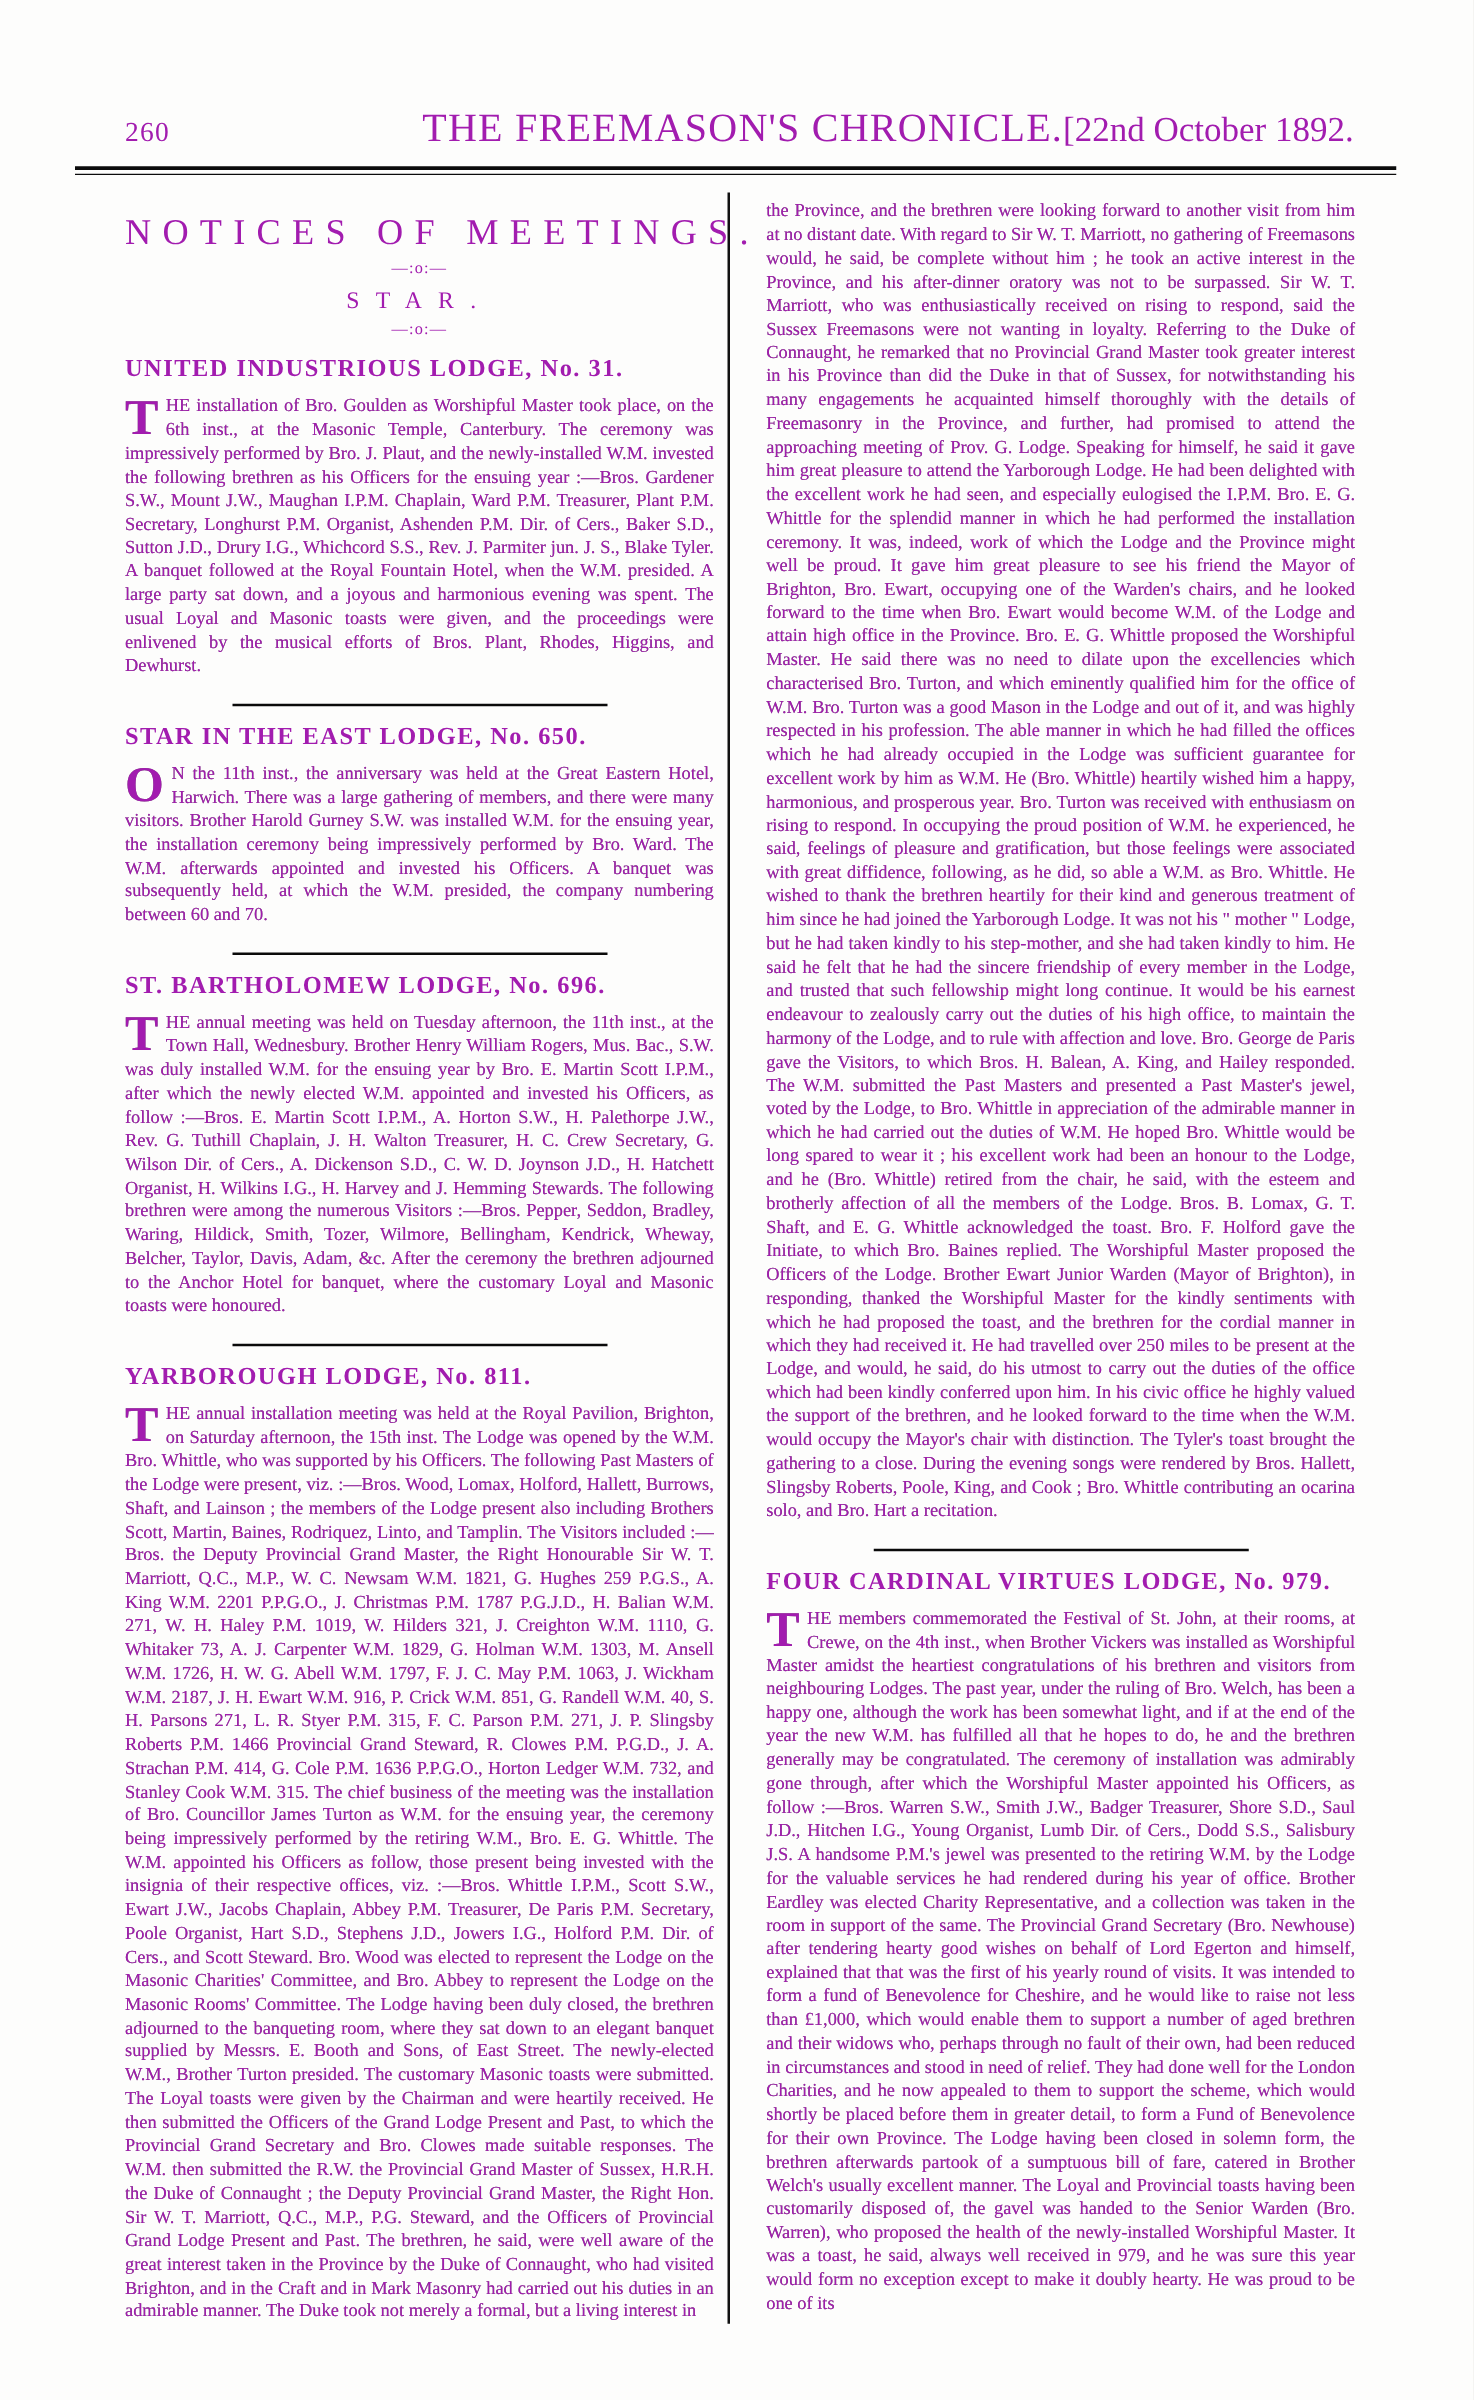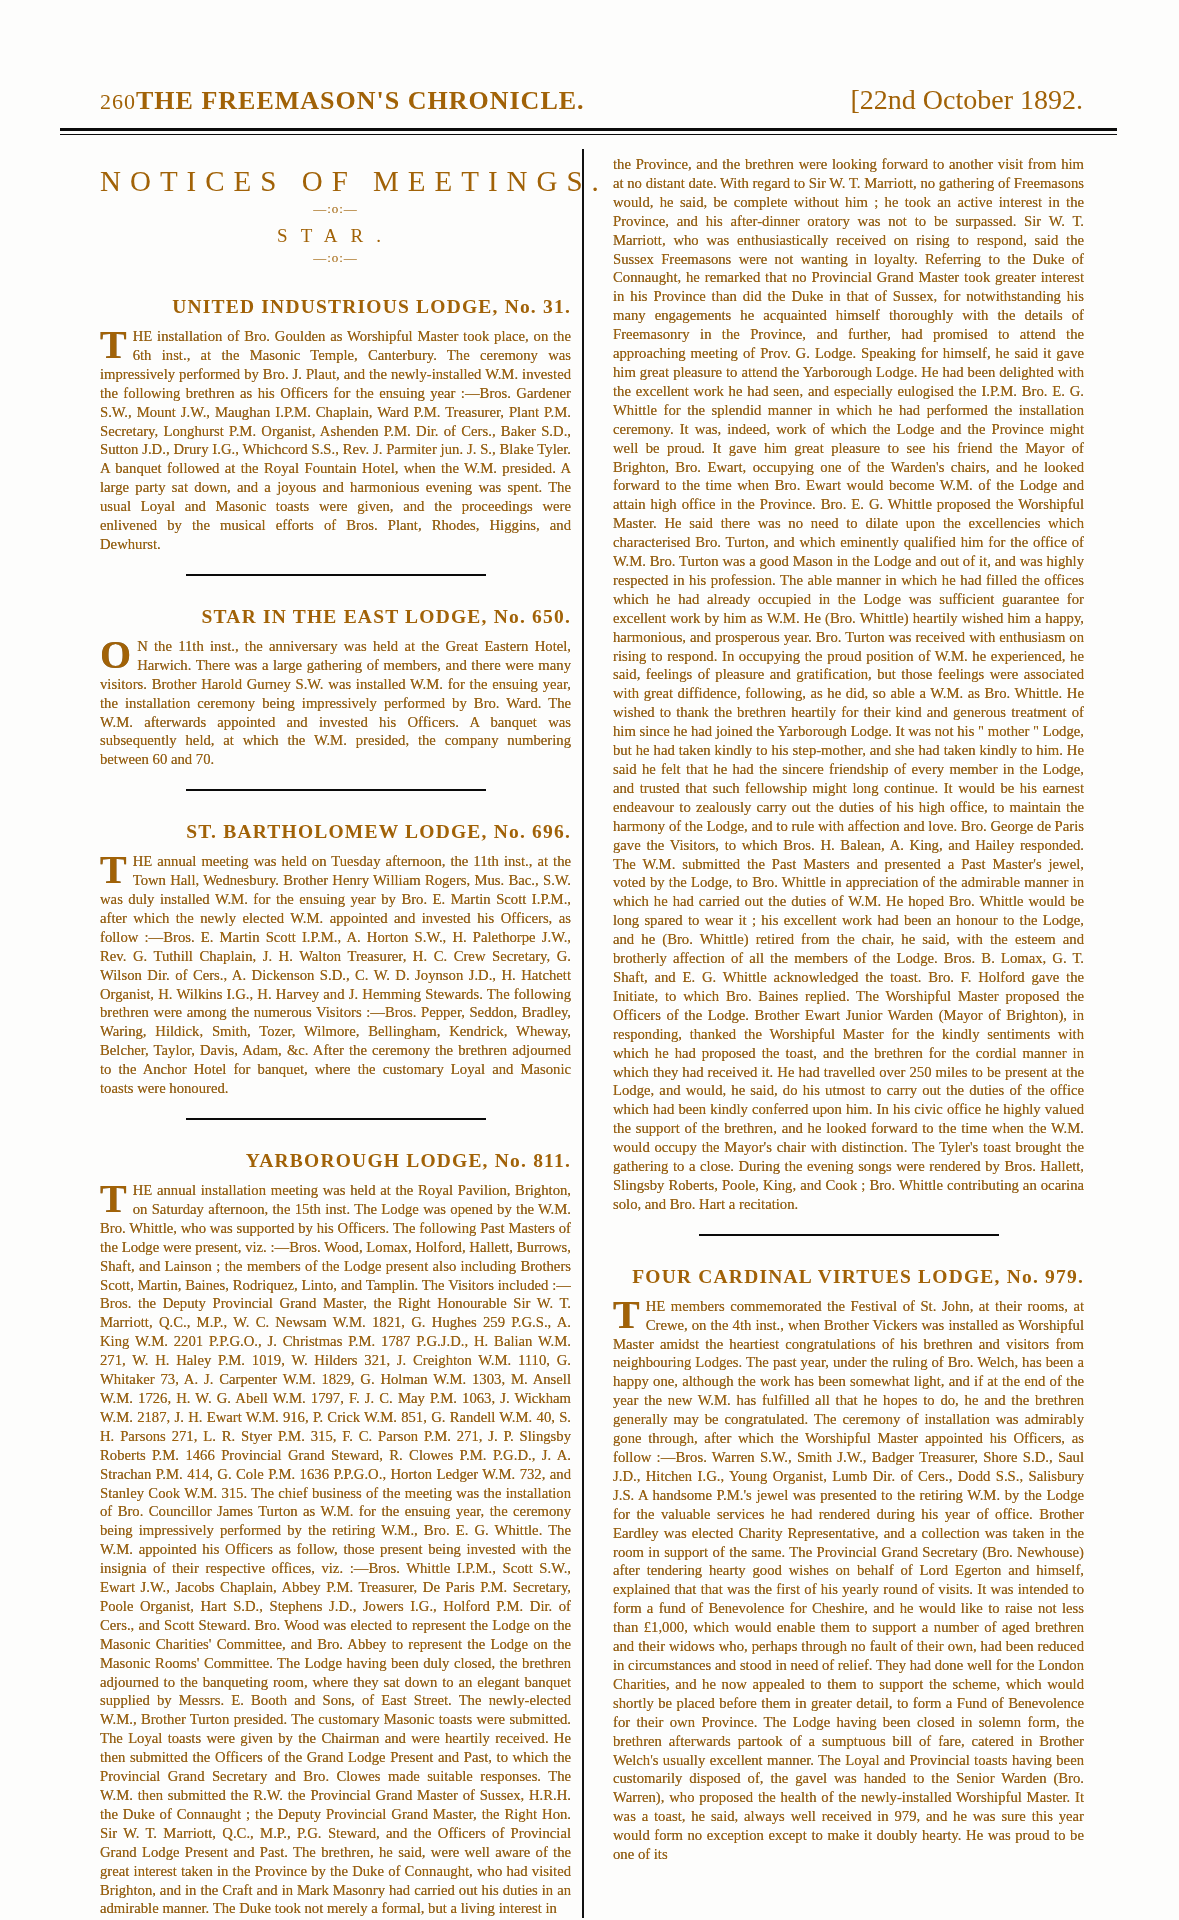--- a/index.html
+++ b/index.html
@@ -1,31 +1,31 @@
 <!DOCTYPE html>
 <html><head>
 <meta charset="utf-8">
 <style>
   html,body{margin:0;padding:0;background:#e8e8e4;}
   .page{
     position:relative;
     width:1179px;height:1920px;
     margin:0 auto;
     background:#fdfdfc;
-    color:#a16207;
+    color:#a21caf;
     font-family:"Liberation Serif", "DejaVu Serif", serif;
     overflow:hidden;
     box-sizing:border-box;
   }
   .running-head{
     display:flex;align-items:baseline;
     margin:84px 96px 0 100px;
   }
   .page-number{font-size:22px;letter-spacing:1px;}
-  .masthead-title{flex:1;text-align:left;font-size:26px;font-weight:bold;letter-spacing:1px;}
+  .masthead-title{flex:1;text-align:right;font-size:32px;font-weight:normal;letter-spacing:1px;}
   .issue-date{font-size:28px;}
   .header-rule{
     margin:12px 62px 0 60px;
     height:3px;
     border-top:3px solid #0c0c0c;
     border-bottom:1px solid #0c0c0c;
   }
   .columns{
     display:flex;
     margin:14px 95px 0 100px;
@@ -38,22 +38,22 @@
   .section-title{
     text-align:center;font-size:29px;letter-spacing:9px;
     margin:16px 0 2px;white-space:nowrap;
   }
   .ornament{text-align:center;font-size:13px;letter-spacing:1px;margin:3px 0;}
   .section-subtitle{
     text-align:center;font-size:19px;letter-spacing:13px;
     margin:8px 0 2px;
   }
   .article-heading{
-    text-align:right;font-size:19.5px;font-weight:bold;letter-spacing:1.2px;
-    margin:30px 0 9px;
+    text-align:left;font-size:19.5px;font-weight:bold;letter-spacing:1.2px;
+    margin:14px 0 9px;
   }
   .article-body, .continuation{
     font-size:14.7px;line-height:18.9px;
     text-align:justify;
     text-shadow:0 0 0.35px rgba(10,10,10,0.55);
     margin:0;
   }
   .continuation{margin-top:6px;}
   .dropcap{
     float:left;

